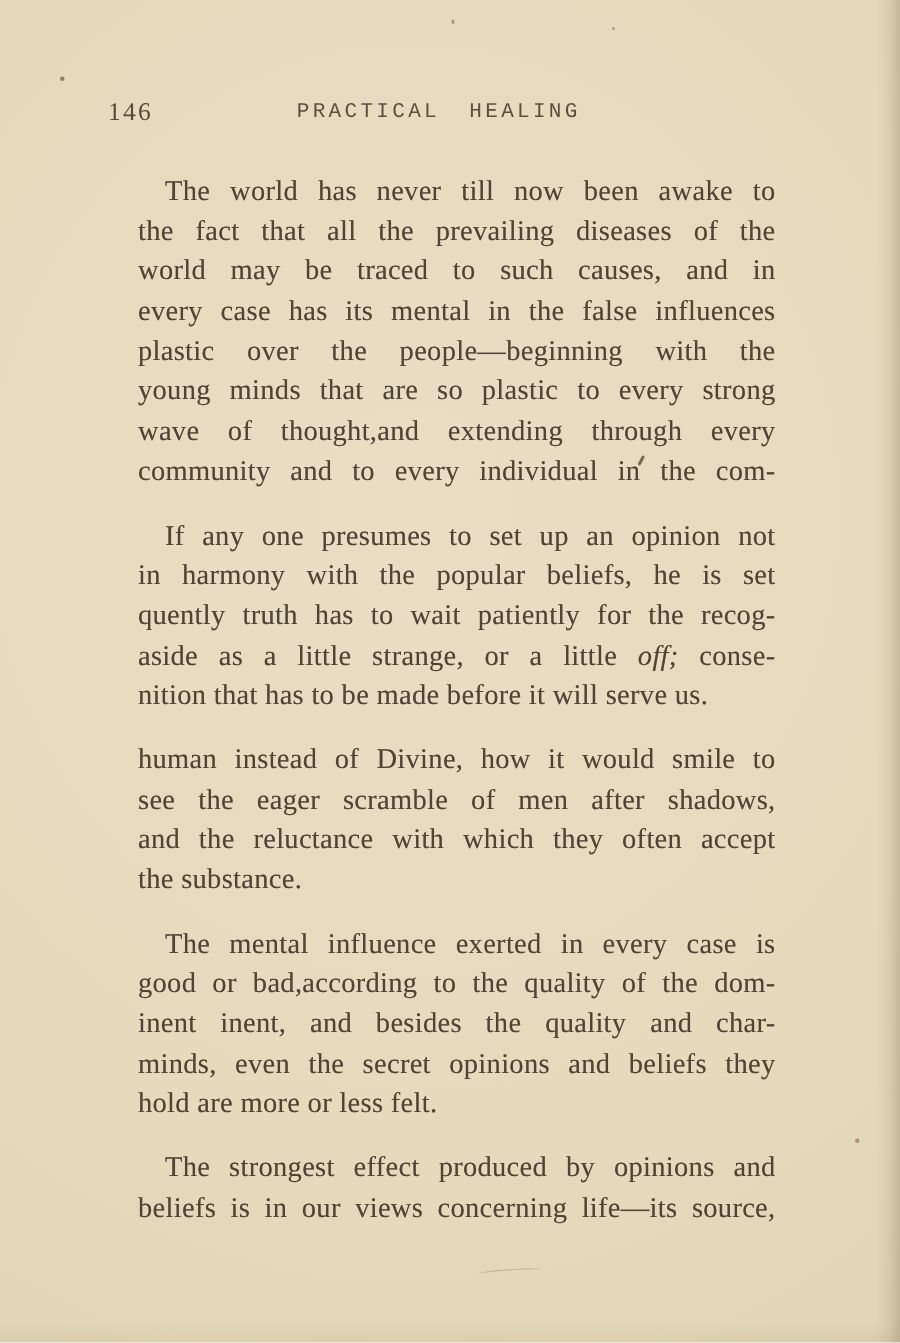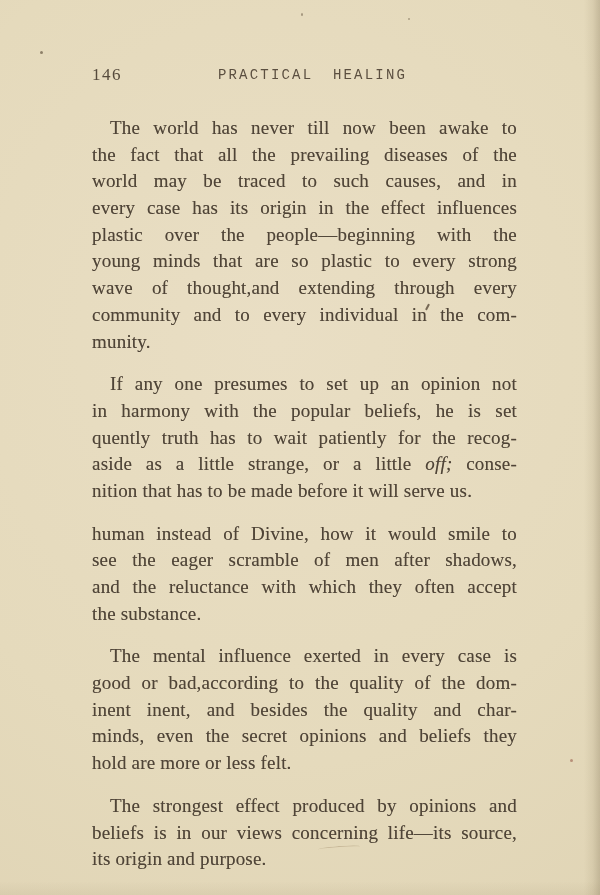--- a/index.html
+++ b/index.html
@@ -10,21 +10,21 @@
     font-family:"Liberation Serif","DejaVu Serif",serif;
   }
   .right-edge{
     position:absolute;top:0;right:0;width:16px;height:895px;pointer-events:none;
     background:linear-gradient(to right, rgba(118,100,66,0) 0%, rgba(118,100,66,.10) 55%, rgba(96,80,50,.24) 100%);
   }
   .bottom-edge{
     position:absolute;left:0;bottom:0;width:600px;height:14px;pointer-events:none;
     background:linear-gradient(to bottom, rgba(118,100,66,0) 0%, rgba(118,100,66,.08) 100%);
   }
-  .header{position:absolute;top:64px;left:84px;width:457px;height:20px;}
+  .header{position:absolute;top:64px;left:64px;width:457px;height:20px;}
   .pagenum{
     position:absolute;left:8px;top:1px;
     font-size:17px;letter-spacing:1.5px;color:#554a3c;
   }
   .running{
     position:absolute;left:0;right:0;top:3px;text-align:center;
     font-size:14px;letter-spacing:2.2px;word-spacing:9px;color:#5b4f40;font-family:Liberation Mono, monospace;
   }
   .bodytext{
     position:absolute;top:99px;left:76px;width:457px;
@@ -61,26 +61,25 @@
   <div class="header">
     <span class="pagenum">146</span>
     <span class="running">PRACTICAL HEALING</span>
   </div>
 
   <div class="bodytext">
       <div class="para">
         <div class="line first">The world has never till now been awake to</div>
         <div class="line">the fact that all the prevailing diseases of the</div>
         <div class="line">world may be traced to such causes, and in</div>
-        <div class="line">every case has its origin in the effect influences</div>
+        <div class="line">every case has its mental in the false influences</div>
         <div class="line">plastic over the people—beginning with the</div>
         <div class="line">young minds that are so plastic to every strong</div>
         <div class="line">wave of thought,and extending through every</div>
         <div class="line">community and to every individual in the com-</div>
-        <div class="line plast">munity.</div>
       </div>
       <div class="para">
         <div class="line first">If any one presumes to set up an opinion not</div>
         <div class="line">in harmony with the popular beliefs, he is set</div>
         <div class="line">quently truth has to wait patiently for the recog-</div>
         <div class="line"><span>aside as a little strange, or a little </span><span class="it">off;</span><span> conse-</span></div>
         <div class="line plast">nition that has to be made before it will serve us.</div>
       </div>
       <div class="para">
         <div class="line">human instead of Divine, how it would smile to</div>
@@ -91,21 +90,20 @@
       <div class="para">
         <div class="line first">The mental influence exerted in every case is</div>
         <div class="line">good or bad,according to the quality of the dom-</div>
         <div class="line">inent inent, and besides the quality and char-</div>
         <div class="line">minds, even the secret opinions and beliefs they</div>
         <div class="line plast">hold are more or less felt.</div>
       </div>
       <div class="para">
         <div class="line first">The strongest effect produced by opinions and</div>
         <div class="line">beliefs is in our views concerning life—its source,</div>
-        <div class="line plast">its origin and purpose.</div>
       </div>
     </div>
 
   <span class="speck s1"></span>
   <span class="speck s2"></span>
   <span class="speck s3"></span>
   <span class="speck s4"></span>
   <span class="accent"></span>
   <span class="scratch"></span>
 

